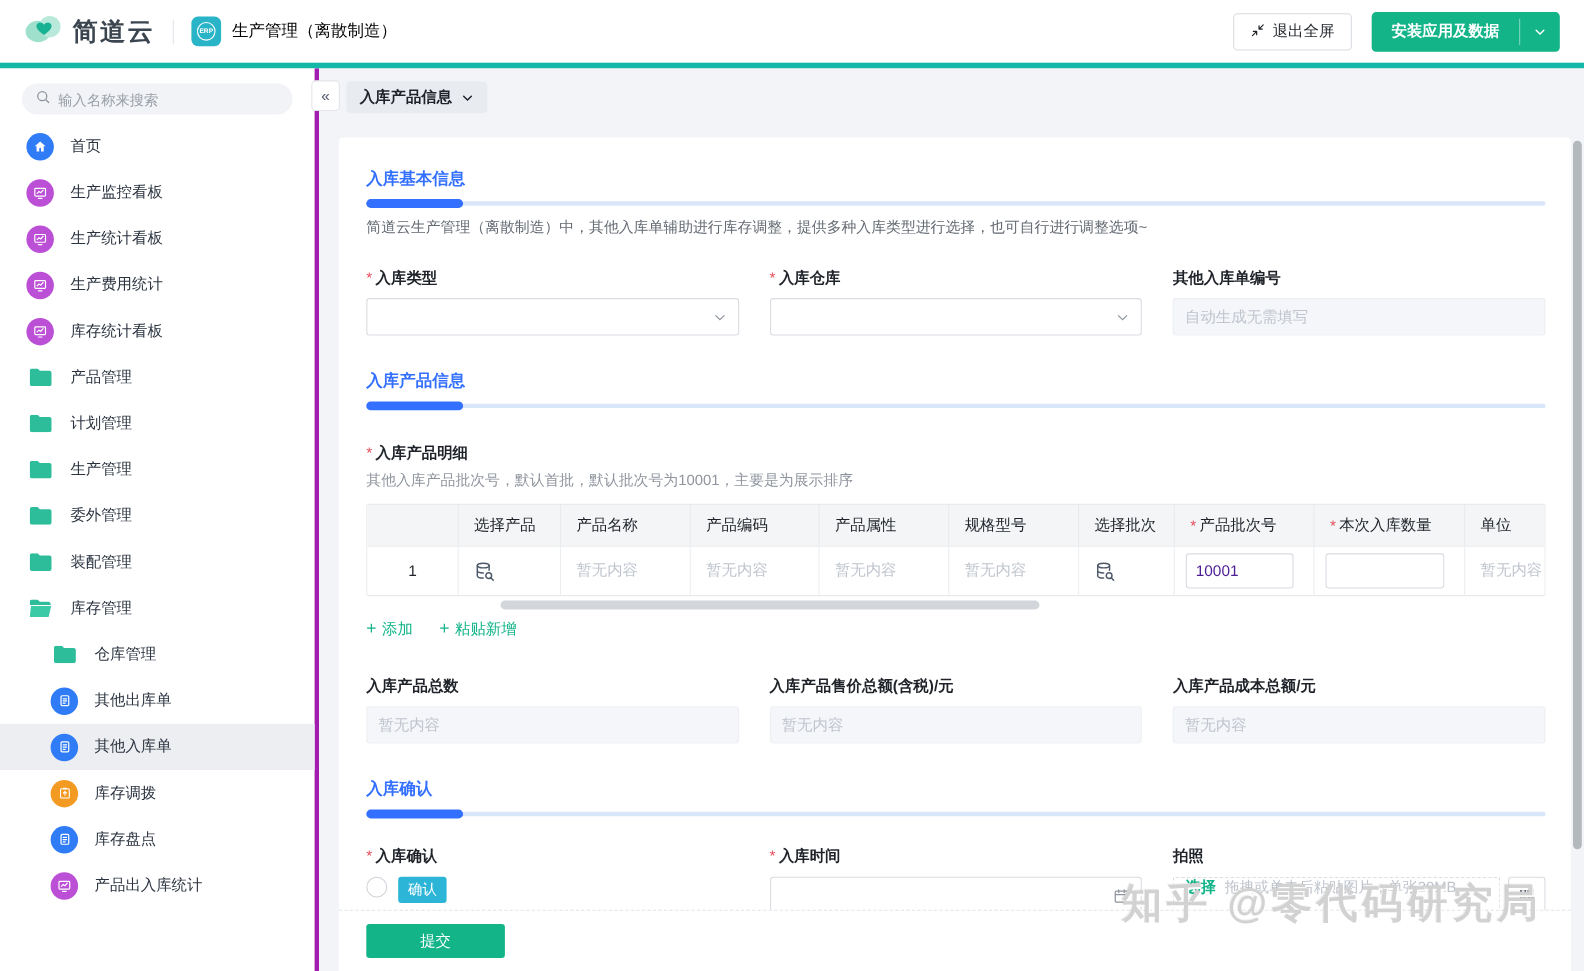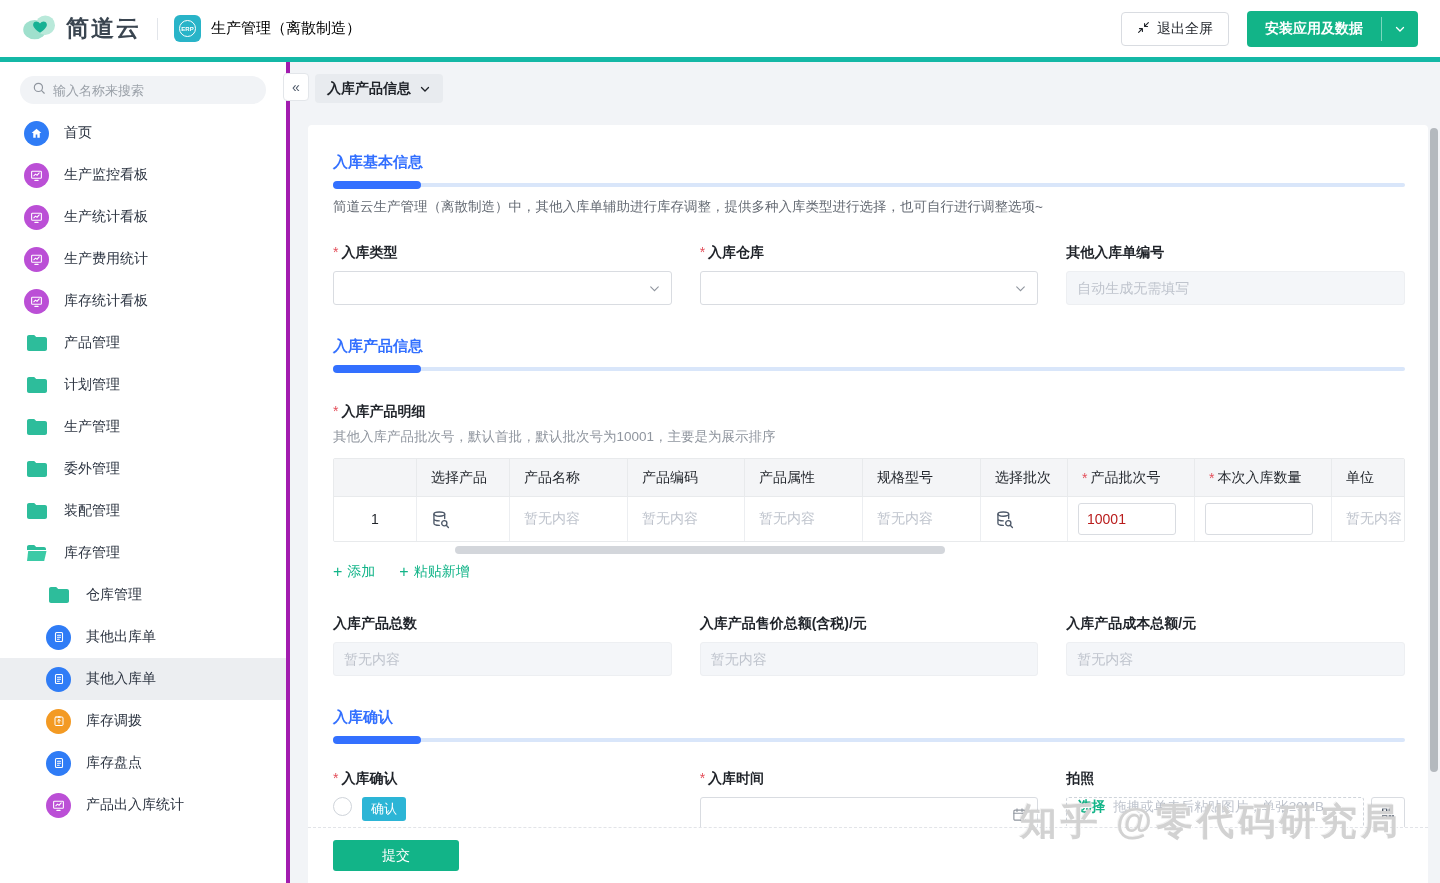--- a/index.html
+++ b/index.html
@@ -83,21 +83,21 @@
   .tbl-head { background:#f4f5f7; height:37px; }
   .tbl-head .th { display:flex; align-items:center; padding-left:14px; font-size:14px; color:#1f2329;
     border-left:1px solid #e8eaec; }
   .tbl-head .th:first-child { border-left:none; }
   .tbl-row { background:#fff; border-top:1px solid #e8eaec; height:45px; }
   .tbl-row .td { display:flex; align-items:center; padding-left:14px; font-size:14px;
     border-left:1px solid #eceef1; }
   .tbl-row .td:first-child { border-left:none; justify-content:center; padding-left:0; }
   .td.ph { color:#bfc4cd; }
   .cell-input { height:32px; width:calc(100% - 14px); margin-left:-4px; border:1px solid #d9dce1;
-    border-radius:3px; padding:0 8px; font-size:14px; font-family:inherit; outline:none; color:#b91c1c; }
+    border-radius:3px; padding:0 8px; font-size:14px; font-family:inherit; outline:none; color:#4c1d95; }
   .hscroll { height:8px; width:490px; margin:4px 0 0 122px; background:#d3d6db; border-radius:4px; }
 
   .add-row { display:flex; gap:24px; margin-top:9px; }
   .add-link { font-size:14px; color:#12b488; display:flex; align-items:center; gap:5px; cursor:pointer; }
   .plus { font-size:16px; }
 
   .totals { margin-top:34px; }
 
   .confirm-grid { margin-top:26px; }
   .radio-row { display:flex; align-items:flex-start; gap:10px; height:34px; }

